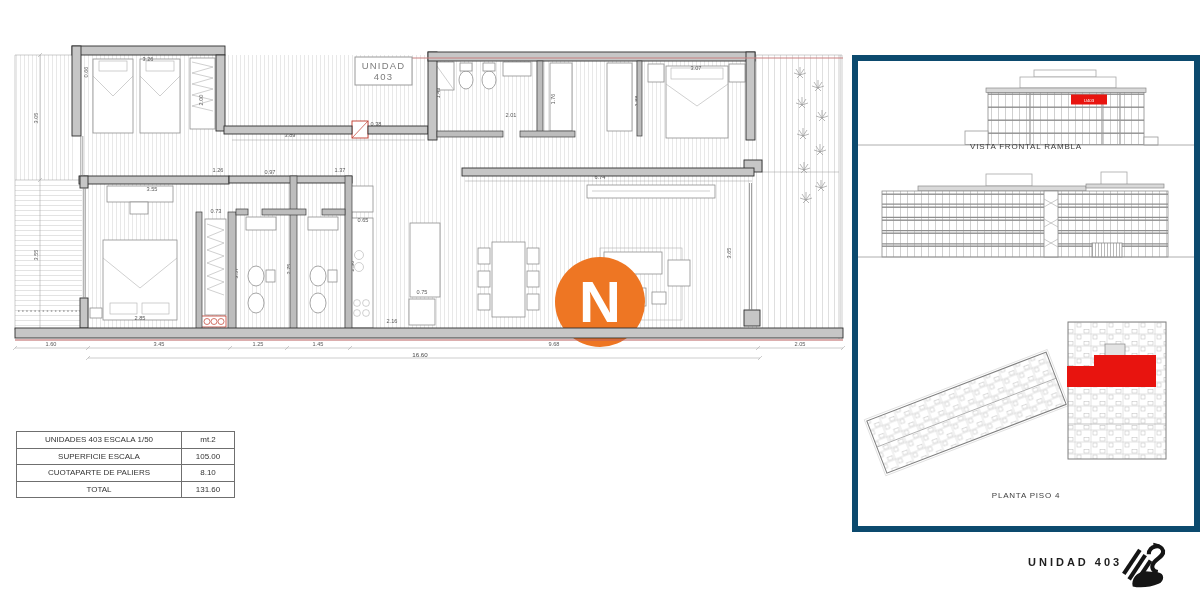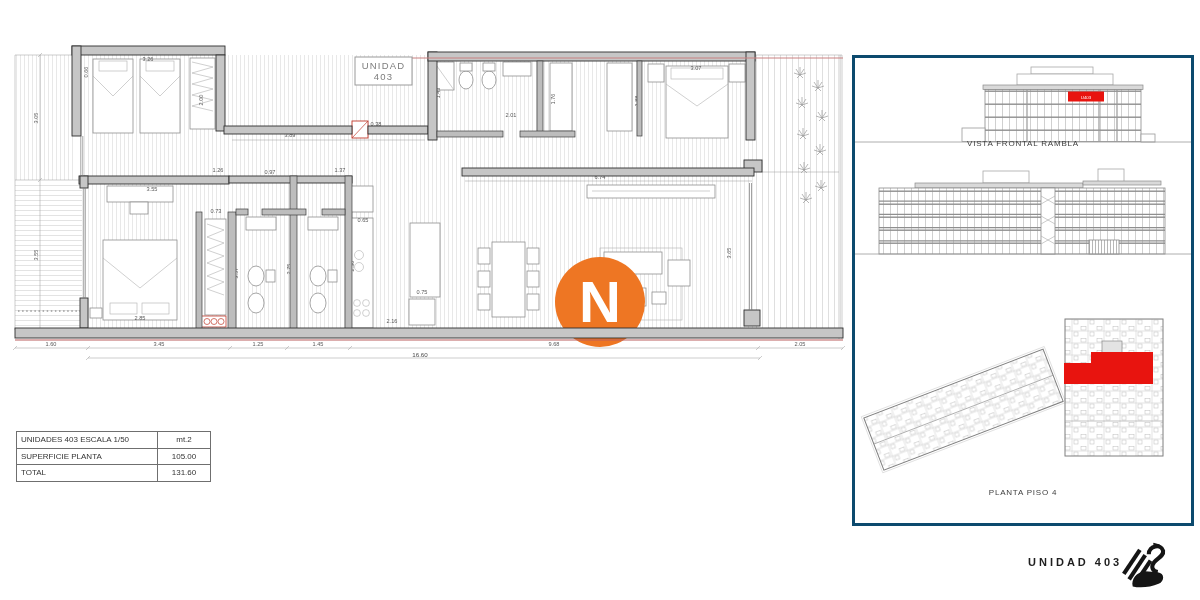--- a/index.html
+++ b/index.html
@@ -13,24 +13,24 @@
   .unitbox-text{font-size:9.5px;fill:#7d7d7d;letter-spacing:1.2px;}
   .wall{fill:#c6c6c6;stroke:#2e2e2e;stroke-width:0.9;}
   .wallT{fill:#bdbdbd;stroke:#3c3c3c;stroke-width:0.7;}
   .furn{fill:#ffffff;stroke:#8f8f8f;stroke-width:0.8;}
   .furnL{fill:none;stroke:#b0b0b0;stroke-width:0.6;}
   .dimline{stroke:#9a9a9a;stroke-width:0.5;fill:none;}
   .glass{stroke:#7a7a7a;stroke-width:0.7;}
   
   .area-table{position:absolute;left:16px;top:431px;border-collapse:collapse;font-size:8px;color:#333;}
   .area-table td{border:1px solid #6f6f6f;height:13.5px;background:#fff;}
-  .area-table td.lbl{width:132px;padding:1px 4px;text-align:left;}
+  .area-table td.lbl{width:132px;padding:1px 16px;text-align:center;}
   .area-table td.val{width:48px;text-align:center;padding:1px 2px;}
   
-  .panel{position:absolute;left:852px;top:55px;width:336px;height:465px;border:3px solid #0c4a6e;background:#fff;}
+  .panel{position:absolute;left:852px;top:55px;width:336px;height:465px;border:6px solid #0c4a6e;background:#fff;}
   .view-svg{position:absolute;left:0;}
   .view-label{position:absolute;width:100%;text-align:center;font-size:8px;letter-spacing:0.8px;color:#3d3d3d;}
   
   .brand-text{position:absolute;left:1028px;top:556px;font-size:11px;font-weight:bold;
               letter-spacing:3px;color:#1e1e1e;}
   .swan{position:absolute;left:1122px;top:540px;}
 </style>
 </head>
 <body>
 
@@ -284,22 +284,26 @@
     </g>
   </svg>
 
   <table class="area-table">
     <tbody>
       <tr>
         <td class="lbl">UNIDADES 403  ESCALA 1/50</td>
         <td class="val">mt.2</td>
       </tr>
       <tr>
-        <td class="lbl">SUPERFICIE  PLANTA</td>
+        <td class="lbl">SUPERFICIE  ESCALA</td>
         <td class="val">105.00</td>
+      </tr>
+      <tr>
+        <td class="lbl">CUOTAPARTE DE PALIERS</td>
+        <td class="val">8.10</td>
       </tr>
       <tr>
         <td class="lbl">TOTAL</td>
         <td class="val">131.60</td>
       </tr>
     </tbody>
   </table>
 
   <div class="panel">
 

